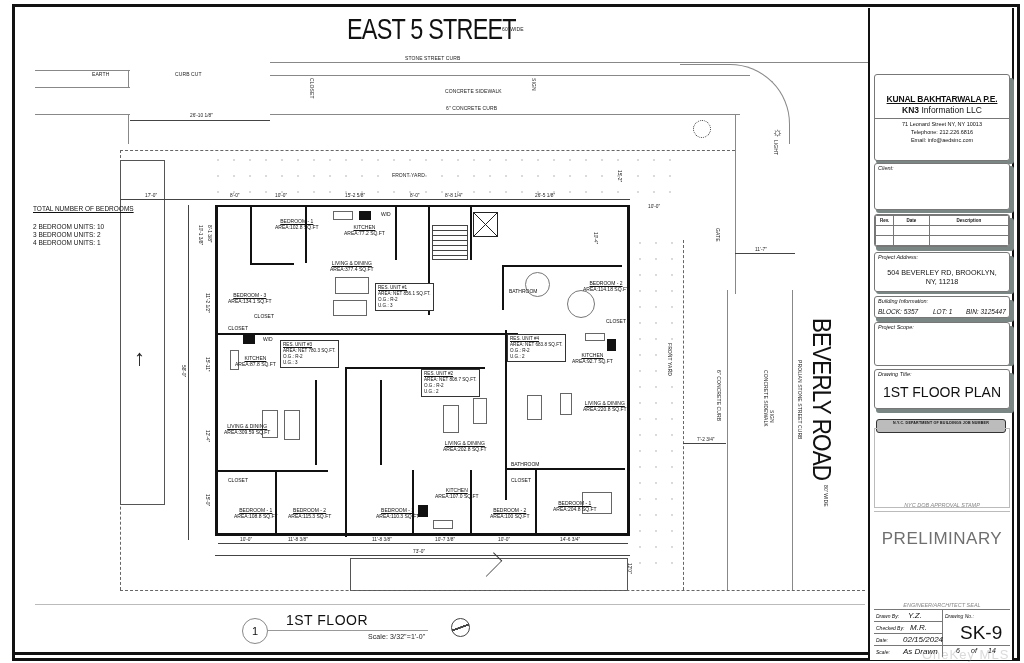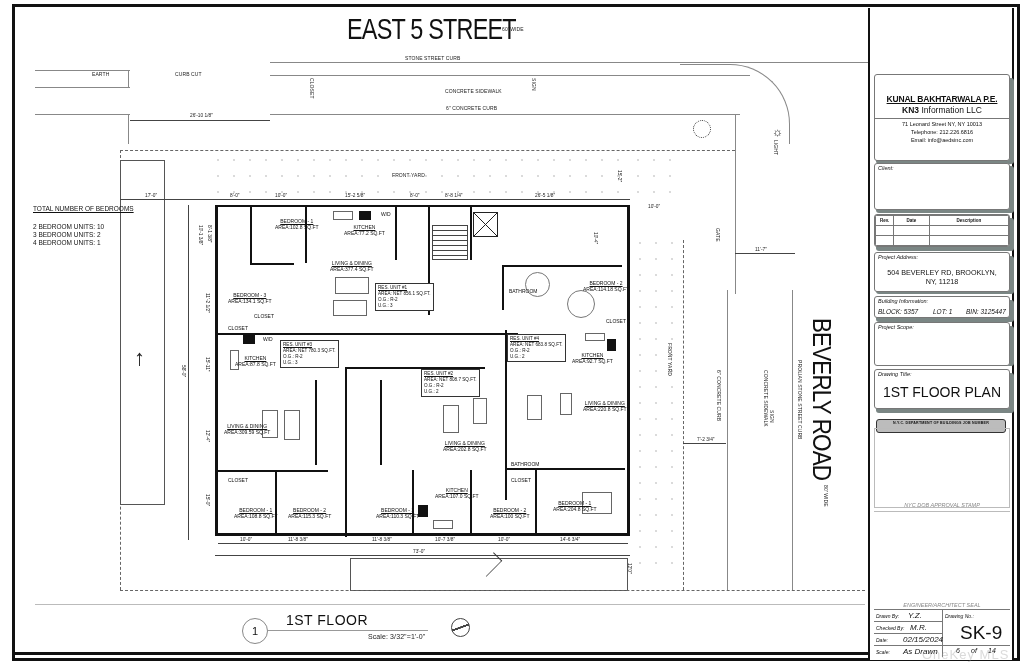--- a/index.html
+++ b/index.html
@@ -333,20 +333,21 @@
       <div class="tb-label">Drawing Title:</div>
       <div class="abs" style="left:0; width:100%; top:14px; text-align:center; font-size:14px;">1ST FLOOR PLAN</div>
     </div>
 
     <div class="abs" style="left:6px; top:411px; width:130px; height:14px; background:#bcbcbc; border:1px solid #333; border-radius:3px; font-size:3.6px; font-weight:700; text-align:center; line-height:7px; letter-spacing:0.2px;">N.Y.C. DEPARTMENT OF BUILDINGS JOB NUMBER</div>
     <div class="abs" style="left:4px; top:420px; width:136px; height:80px; border:1px solid #bbb;"></div>
     <div class="abs" style="left:0; width:144px; top:494px; text-align:center; font-size:5.5px; font-style:italic; color:#888;">NYC DOB APPROVAL STAMP</div>
     <div class="line-h" style="left:4px; top:503px; width:136px; border-color:#bbb;"></div>
 
     <div class="abs" style="left:4px; top:520px; width:136px;">
+      <div class="prelim">PRELIMINARY</div>
     </div>
     <div class="abs" style="left:0; width:144px; top:594px; text-align:center; font-size:5.5px; font-style:italic; color:#888;">ENGINEER/ARCHITECT SEAL</div>
     <div class="line-h" style="left:4px; top:601px; width:136px; border-color:#777;"></div>
 
     <div class="line-v" style="left:72px; top:601px; height:48px; border-color:#777;"></div>
     <div class="line-h" style="left:4px; top:613px; width:68px; border-color:#777;"></div>
     <div class="line-h" style="left:4px; top:625px; width:68px; border-color:#777;"></div>
     <div class="line-h" style="left:4px; top:637px; width:136px; border-color:#777;"></div>
 
     <div class="meta-row" style="left:6px; top:605px;">Drawn By:</div>

